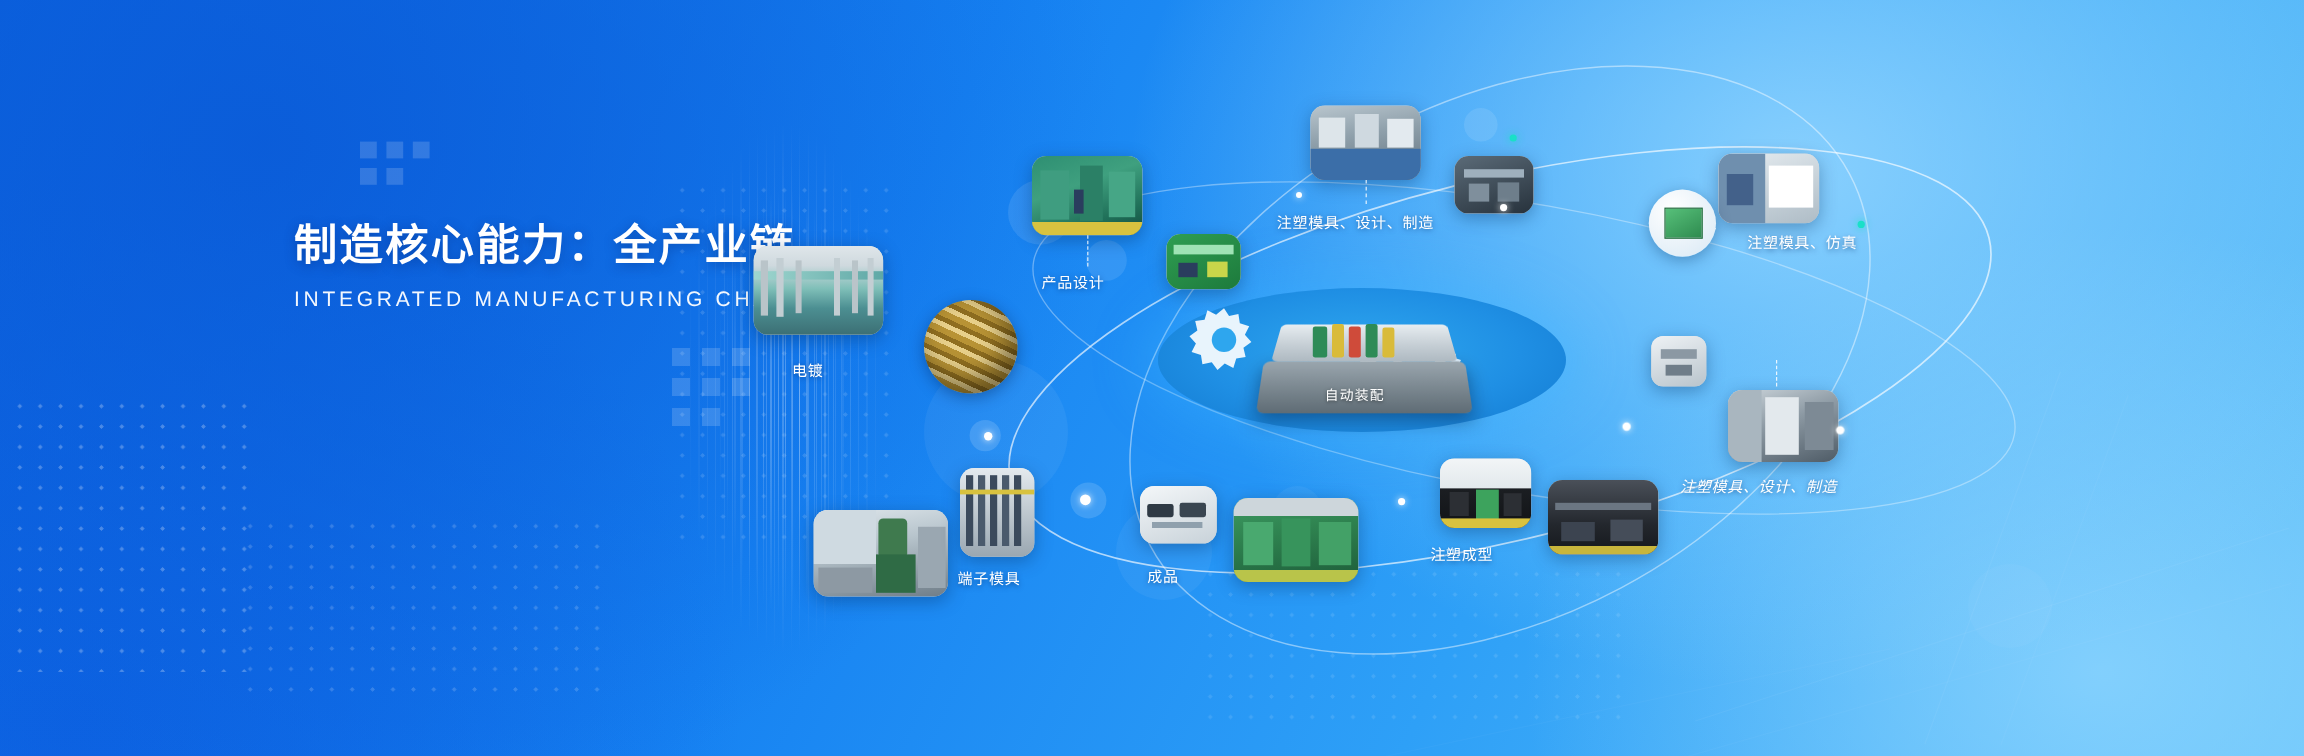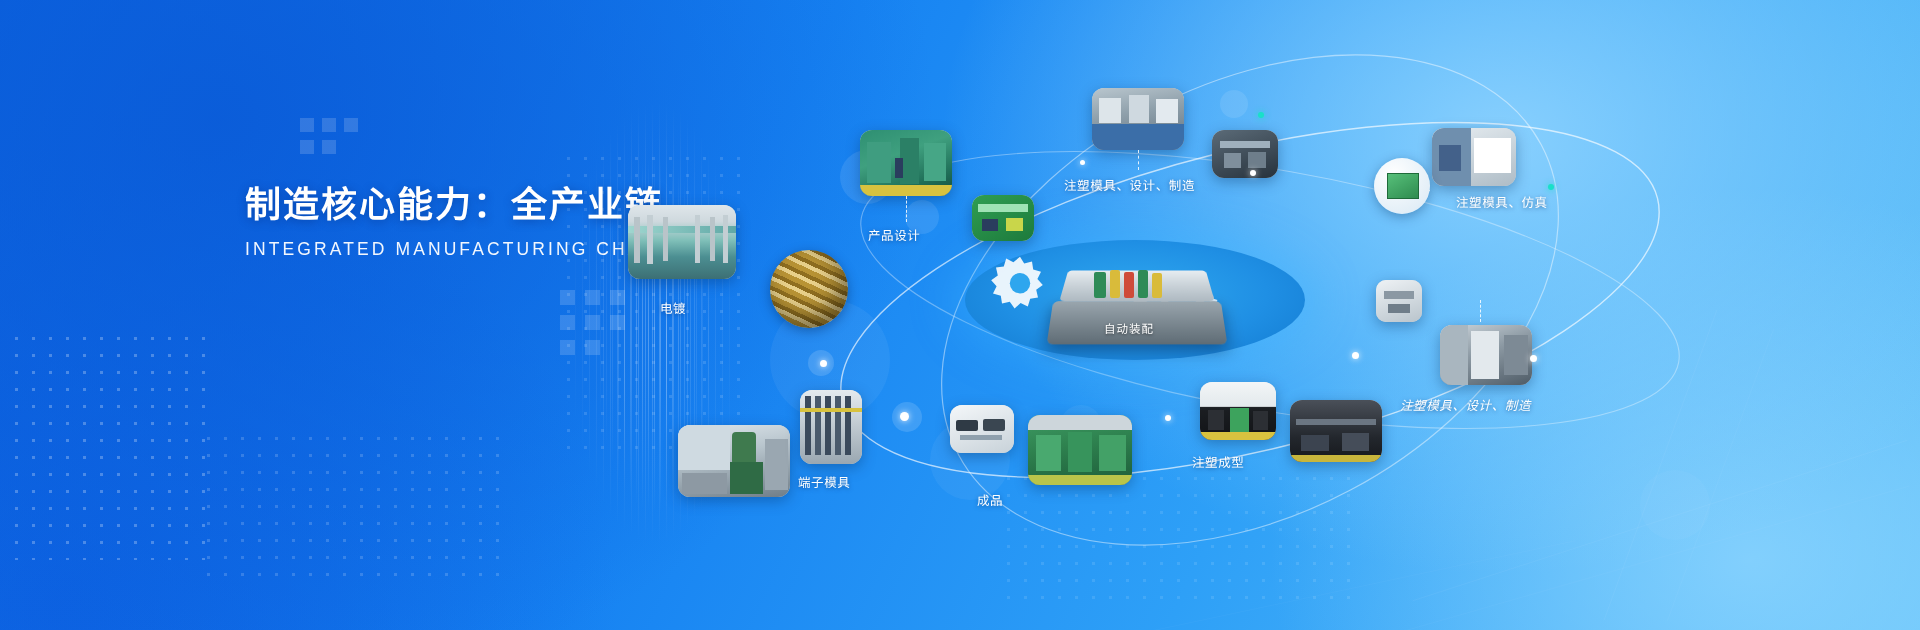--- a/index.html
+++ b/index.html
@@ -293,21 +293,21 @@
     </div>
 
     <div class="node">
       <div class="thumb" style="left:170px;top:405px;width:64px;height:48px;">
         <div class="ph" style="background:linear-gradient(160deg,#f4f7f9,#c8d2d9);position:relative;">
           <div style="position:absolute;left:10%;top:32%;width:34%;height:22%;background:#2f3a45;border-radius:2px;"></div>
           <div style="position:absolute;left:52%;top:30%;width:34%;height:24%;background:#3a4651;border-radius:2px;"></div>
           <div style="position:absolute;left:16%;top:62%;width:66%;height:10%;background:#8fa0ad;"></div>
         </div>
       </div>
-      <div class="label" style="left:197px;top:470px;margin-top:20px;">成品</div>
+      <div class="label" style="left:176px;top:470px;">成品</div>
     </div>
 
     <div class="thumb" style="left:248px;top:415px;width:104px;height:70px;">
       <div class="ph" style="background:linear-gradient(170deg,#3e9b63 0%,#2f8350 40%,#1d5c39 100%);position:relative;">
         <div style="position:absolute;left:0;top:0;width:100%;height:22%;background:#cdd6db;"></div>
         <div style="position:absolute;left:8%;top:28%;width:24%;height:52%;background:#49a96f;"></div>
         <div style="position:absolute;left:38%;top:24%;width:24%;height:58%;background:#37945c;"></div>
         <div style="position:absolute;left:68%;top:28%;width:26%;height:52%;background:#43a167;"></div>
         <div style="position:absolute;left:0;top:86%;width:100%;height:14%;background:#b9c44a;"></div>
       </div>

